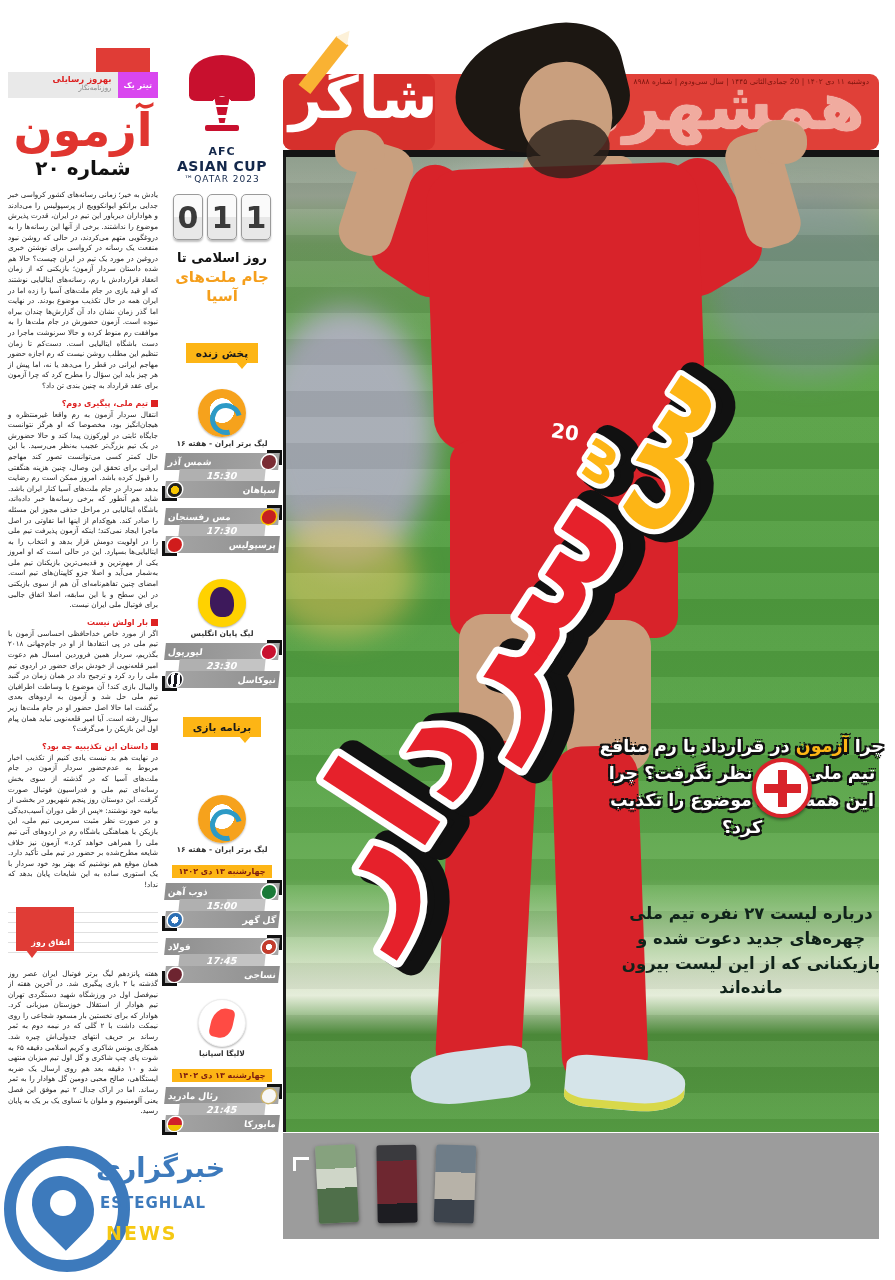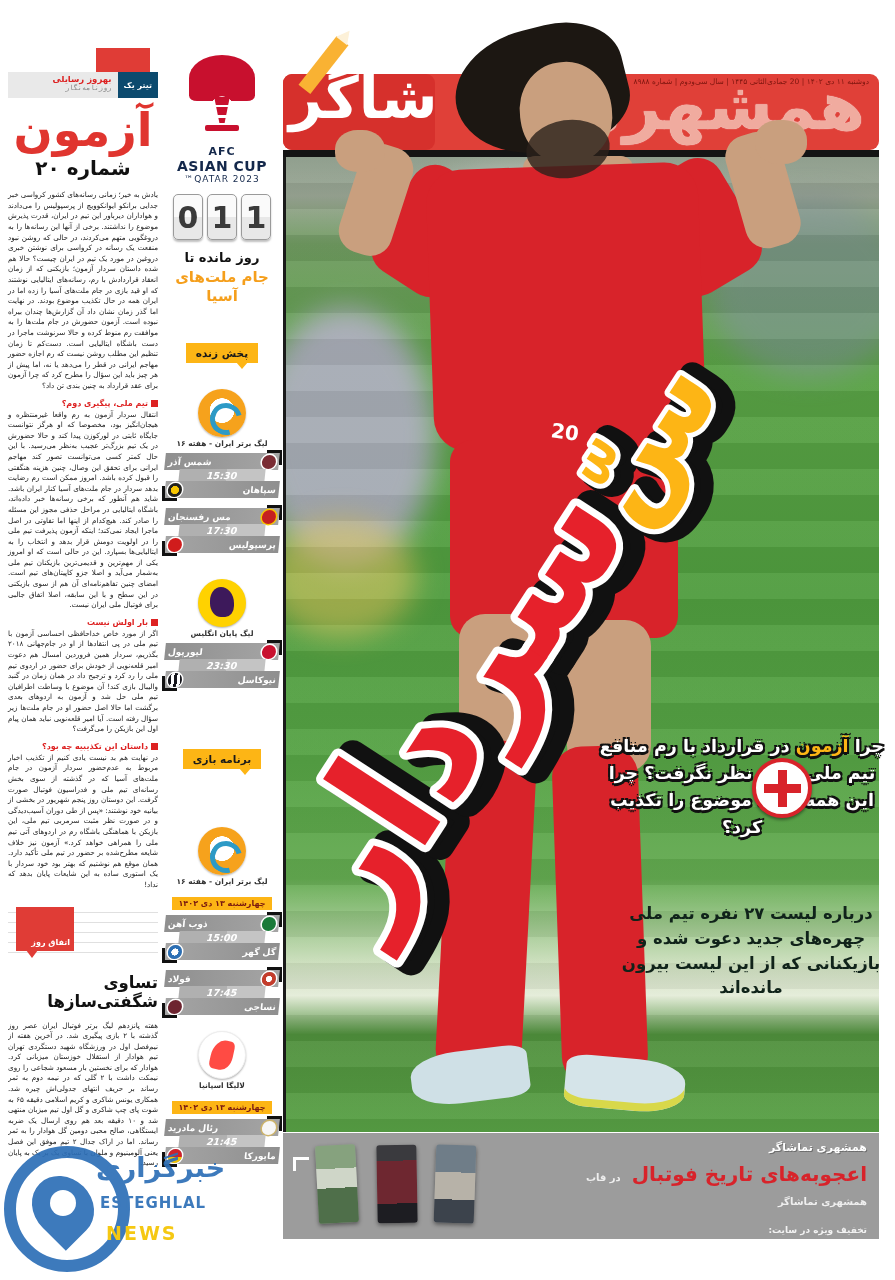--- a/index.html
+++ b/index.html
@@ -63,24 +63,24 @@
   .cross-badge:before{content:"";position:absolute;left:22px;top:8px;width:9px;height:37px;background:#d8232a;}
   .cross-badge:after{content:"";position:absolute;left:8px;top:22px;width:37px;height:9px;background:#d8232a;}
   .mystery-title{position:absolute;left:608px;top:826px;width:278px;z-index:5;direction:rtl;text-align:center;font-size:47px;font-weight:900;color:#101010;
     text-shadow:0 0 6px rgba(255,255,255,.5);}
   .mystery-sub{position:absolute;left:620px;top:902px;width:262px;z-index:5;direction:rtl;text-align:center;font-size:16.5px;font-weight:bold;color:#10231a;line-height:1.5;}
 
   
   .leftcol{position:absolute;left:8px;top:48px;width:150px;z-index:2;direction:rtl;}
   .red-square{position:absolute;left:88px;top:0;width:54px;height:46px;background:#e03c36;}
   .kicker-row{position:absolute;left:0;top:24px;width:150px;height:26px;display:flex;direction:rtl;}
-  .kicker-box{background:#0c4a6e;color:#fff;font-size:8px;font-weight:bold;padding:3px 6px;display:flex;align-items:center;}
+  .kicker-box{background:#d946ef;color:#fff;font-size:8px;font-weight:bold;padding:3px 6px;display:flex;align-items:center;}
   .byline-box{background:#e9e9e9;flex:1;padding:2px 6px;text-align:right;}
   .byline-name{color:#d22;font-size:8.5px;font-weight:bold;display:block;}
-  .byline-role{color:#888;font-size:7px;display:block;font-family:Liberation Mono, monospace;}
+  .byline-role{color:#888;font-size:7px;display:block;}
   .lead-title{margin-top:58px;text-align:center;font-size:46px;font-weight:900;color:#e0352f;line-height:1.05;}
   .lead-sub{text-align:center;font-size:20px;font-weight:900;color:#111;margin-top:2px;}
   .body-text{margin-top:10px;font-size:7.2px;line-height:10.6px;color:#222;text-align:justify;}
   .sec-head{margin-top:7px;font-size:8px;font-weight:bold;color:#d22;}
   .sec-head:before{content:"";display:inline-block;width:7px;height:7px;background:#d22;margin-left:3px;vertical-align:middle;}
   .note-lines{margin-top:12px;height:56px;background:repeating-linear-gradient(180deg,#fff 0 9px,#e0e0e0 9px 10px);position:relative;}
   .event-box{position:absolute;left:8px;top:4px;width:58px;height:44px;background:#e03c36;color:#fff;font-size:8px;font-weight:bold;display:flex;align-items:flex-end;justify-content:flex-start;padding:4px;}
   .event-box:after{content:"";position:absolute;left:10px;bottom:-7px;border-left:6px solid transparent;border-right:6px solid transparent;border-top:8px solid #e03c36;}
   .event-title{margin-top:14px;font-size:16.5px;font-weight:900;color:#111;}
   .leftcol .clip{height:330px;overflow:hidden;}
@@ -222,41 +222,40 @@
     <div class="body-text" data-name="lead-paragraph">یادش به خیر؛ زمانی رسانه‌های کشور کرواسی خبر جدایی برانکو ایوانکوویچ از پرسپولیس را می‌دادند و هواداران دیرباور این تیم در ایران، قدرت پذیرش موضوع را نداشتند. برخی از آنها این رسانه‌ها را به دروغگویی متهم می‌کردند، در حالی که روشن نبود منفعت یک رسانه در کرواسی برای نوشتن خبری دروغین در مورد یک تیم در ایران چیست؟ حالا هم شده داستان سردار آزمون؛ بازیکنی که از زمان انعقاد قراردادش با رم، رسانه‌های ایتالیایی نوشتند که او قید بازی در جام ملت‌های آسیا را زده اما در ایران همه در حال تکذیب موضوع بودند. در نهایت اما گذر زمان نشان داد آن گزارش‌ها چندان بیراه نبوده است. آزمون حضورش در جام ملت‌ها را به موافقت رم منوط کرده و حالا سرنوشت ماجرا در دست باشگاه ایتالیایی است. دست‌کم تا زمان تنظیم این مطلب روشن نیست که رم اجازه حضور مهاجم ایرانی در قطر را می‌دهد یا نه، اما پیش از هر چیز باید این سؤال را مطرح کرد که چرا آزمون برای عقد قرارداد به چنین بندی تن داد؟</div>
     <div class="sec-head" data-name="section-heading">تیم ملی، پیگیری دوم؟</div>
     <div class="body-text" style="margin-top:2px" data-name="section-body">انتقال سردار آزمون به رم واقعا غیرمنتظره و هیجان‌انگیز بود، مخصوصا که او هرگز نتوانست جایگاه ثابتی در لورکوزن پیدا کند و حالا حضورش در یک تیم بزرگ‌تر عجیب به‌نظر می‌رسید. با این حال کمتر کسی می‌توانست تصور کند مهاجم ایرانی برای تحقق این وصال، چنین هزینه هنگفتی را قبول کرده باشد. امروز ممکن است رم رضایت بدهد سردار در جام ملت‌های آسیا کنار ایران باشد. شاید هم آنطور که برخی رسانه‌ها خبر داده‌اند، باشگاه ایتالیایی در مراحل حذفی مجوز این مسئله را صادر کند. هیچ‌کدام از اینها اما تفاوتی در اصل ماجرا ایجاد نمی‌کند؛ اینکه آزمون پذیرفت تیم ملی را در اولویت دومش قرار بدهد و انتخاب را به ایتالیایی‌ها بسپارد. این در حالی است که او امروز یکی از مهم‌ترین و قدیمی‌ترین بازیکنان تیم ملی به‌شمار می‌آید و اصلا جزو کاپیتان‌های تیم است. امضای چنین تفاهم‌نامه‌ای آن هم از سوی بازیکنی در این سطح و با این سابقه، اصلا اتفاق جالبی برای فوتبال ملی ایران نیست.</div>
     <div class="sec-head" data-name="section-heading">بار اولش نیست</div>
     <div class="body-text" style="margin-top:2px" data-name="section-body">اگر از مورد خاص خداحافظی احساسی آزمون با تیم ملی در پی انتقادها از او در جام‌جهانی ۲۰۱۸ بگذریم، سردار همین فروردین امسال هم دعوت امیر قلعه‌نویی از خودش برای حضور در اردوی تیم ملی را رد کرد و ترجیح داد در همان زمان در گنبد والیبال بازی کند! آن موضوع با وساطت اطرافیان تیم ملی حل شد و آزمون به اردوهای بعدی برگشت اما حالا اصل حضور او در جام ملت‌ها زیر سؤال رفته است. آیا امیر قلعه‌نویی نباید همان پیام اول این بازیکن را می‌گرفت؟</div>
     <div class="sec-head" data-name="section-heading">داستان این تکذیبیه چه بود؟</div>
     <div class="body-text" style="margin-top:2px" data-name="section-body">در نهایت هم بد نیست یادی کنیم از تکذیب اخبار مربوط به عدم‌حضور سردار آزمون در جام ملت‌های آسیا که در گذشته از سوی بخش رسانه‌ای تیم ملی و فدراسیون فوتبال صورت گرفت. این دوستان روز پنجم شهریور در بخشی از بیانیه خود نوشتند: «پس از طی دوران آسیب‌دیدگی و در صورت نظر مثبت سرمربی تیم ملی، این بازیکن با هماهنگی باشگاه رم در اردوهای آتی تیم ملی را همراهی خواهد کرد.» آزمون نیز خلاف شایعه مطرح‌شده بر حضور در تیم ملی تأکید دارد. همان موقع هم نوشتیم که بهتر بود خود سردار با یک استوری ساده به این شایعات پایان بدهد که نداد!</div>
     <div class="note-lines" data-name="divider-lines">
       <div class="event-box" data-name="day-event-label">اتفاق روز</div>
     </div>
-    <div class="event-title" data-name="day-event-title">تساوی شگفتی‌سازها</div>
     <div class="clip">
       <div class="body-text" data-name="day-event-body">هفته پانزدهم لیگ برتر فوتبال ایران عصر روز گذشته با ۲ بازی پیگیری شد. در آخرین هفته از نیم‌فصل اول در ورزشگاه شهید دستگردی تهران تیم هوادار از استقلال خوزستان میزبانی کرد. هوادار که برای نخستین بار مسعود شجاعی را روی نیمکت داشت با ۲ گلی که در نیمه دوم به ثمر رساند بر حریف انتهای جدولی‌اش چیره شد. همکاری یونس شاکری و کریم اسلامی دقیقه ۶۵ به شوت پای چپ شاکری و گل اول تیم میزبان منتهی شد و ۱۰ دقیقه بعد هم روی ارسال یک ضربه ایستگاهی، صالح محبی دومین گل هوادار را به ثمر رساند. اما در اراک جدال ۲ تیم موفق این فصل یعنی آلومینیوم و ملوان با تساوی یک بر یک به پایان رسید.</div>
     </div>
   </div>
 
   <div class="midcol" data-name="middle-column">
     <div class="afc-logo" data-name="afc-asian-cup-logo">
       <div class="afc-fan" data-name="afc-trophy-icon"></div>
       <div class="afc-stem" data-name="afc-trophy-stem"></div>
       <div class="afc-base" data-name="afc-trophy-base"></div>
     </div>
     <div class="afc-t1" data-name="afc-text">AFC</div>
     <div class="afc-t2" data-name="afc-text">ASIAN CUP</div>
     <div class="afc-t3" data-name="afc-text">QATAR 2023™</div>
     <div class="counter" data-name="countdown-counter">
       <div class="flip" data-name="flip-digit">0</div>
       <div class="flip" data-name="flip-digit">1</div>
       <div class="flip" data-name="flip-digit">1</div>
     </div>
-    <div class="cd1" data-name="countdown-caption">روز مانده تا</div>
+    <div class="cd1" data-name="countdown-caption">روز اسلامی تا</div>
     <div class="cd2" data-name="countdown-caption-accent">جام ملت‌های آسیا</div>
 
     <div class="tag-wrap"><span class="tag" data-name="live-broadcast-tag">پخش زنده</span></div>
 
     <div class="lg-logo lg-iran" data-name="iran-league-logo"></div>
     <div class="lg-cap" data-name="league-caption">لیگ برتر ایران - هفته ۱۶</div>
 
     <div class="fx" data-name="fixture-card">
       <div class="fx-bar fx-top">
           <span class="crest c-shams" data-name="team-crest-shams-azar"></span>
@@ -287,21 +286,21 @@
           <span class="crest c-liv" data-name="team-crest-liverpool"></span>
           <span class="fx-team" data-name="home-team">لیورپول</span>
         </div>
       <div class="fx-bar fx-time" data-name="match-time">23:30</div>
       <div class="fx-bar fx-bot">
           <span class="fx-team" data-name="away-team">نیوکاسل</span>
           <span class="crest c-new" data-name="team-crest-newcastle"></span>
         </div>
     </div>
 
-    <div class="tag-wrap" style="margin-top:60px"><span class="tag" data-name="schedule-tag">برنامه بازی</span></div>
+    <div class="tag-wrap" style="margin-top:28px"><span class="tag" data-name="schedule-tag">برنامه بازی</span></div>
 
     <div class="lg-logo lg-iran" style="margin-top:58px" data-name="iran-league-logo"></div>
     <div class="lg-cap" data-name="league-caption">لیگ برتر ایران - هفته ۱۶</div>
     <div><span class="date-badge" data-name="match-date-badge">چهارشنبه ۱۳ دی ۱۴۰۲</span></div>
 
     <div class="fx" data-name="fixture-card">
       <div class="fx-bar fx-top">
           <span class="crest c-zob" data-name="team-crest-zobahan"></span>
           <span class="fx-team" data-name="home-team">ذوب آهن</span>
         </div>
@@ -337,28 +336,20 @@
           <span class="crest c-mall" data-name="team-crest-mallorca"></span>
         </div>
     </div>
   </div>
 
   <div class="strip" data-name="promo-strip">
     <div class="corner" data-name="corner-mark"></div>
     <div class="thumb th1" data-name="magazine-cover-thumb"></div>
     <div class="thumb th2" data-name="magazine-cover-thumb"></div>
     <div class="thumb th3" data-name="magazine-cover-thumb"></div>
-    <div class="strip-right" data-name="promo-text-block">
-      <div class="strip-brand" data-name="promo-brand-logo">همشهری تماشاگر</div>
-      <div class="strip-head" data-name="promo-headline"><span data-name="promo-headline-text">اعجوبه‌های تاریخ فوتبال</span> <span class="strip-sub" data-name="promo-subtext">در قاب همشهری تماشاگر</span></div>
-      <div class="strip-url-row" data-name="promo-url-row">
-        <span class="strip-url-label" data-name="promo-url-label">تخفیف ویژه در سایت:</span>
-        <span class="strip-url" data-name="promo-url">www.hamshahrimarket.com</span>
-      </div>
-    </div>
   </div>
 
   <div class="watermark" data-name="esteghlal-news-watermark">
     <div class="wm-ball" data-name="soccer-ball-icon"></div>
     <div class="wm-fa" data-name="watermark-fa-text">خبرگزاری</div>
     <div class="wm-en1" data-name="watermark-en-text">ESTEGHLAL</div>
     <div class="wm-en2" data-name="watermark-news-text">NEWS</div>
   </div>
 
 </div>

